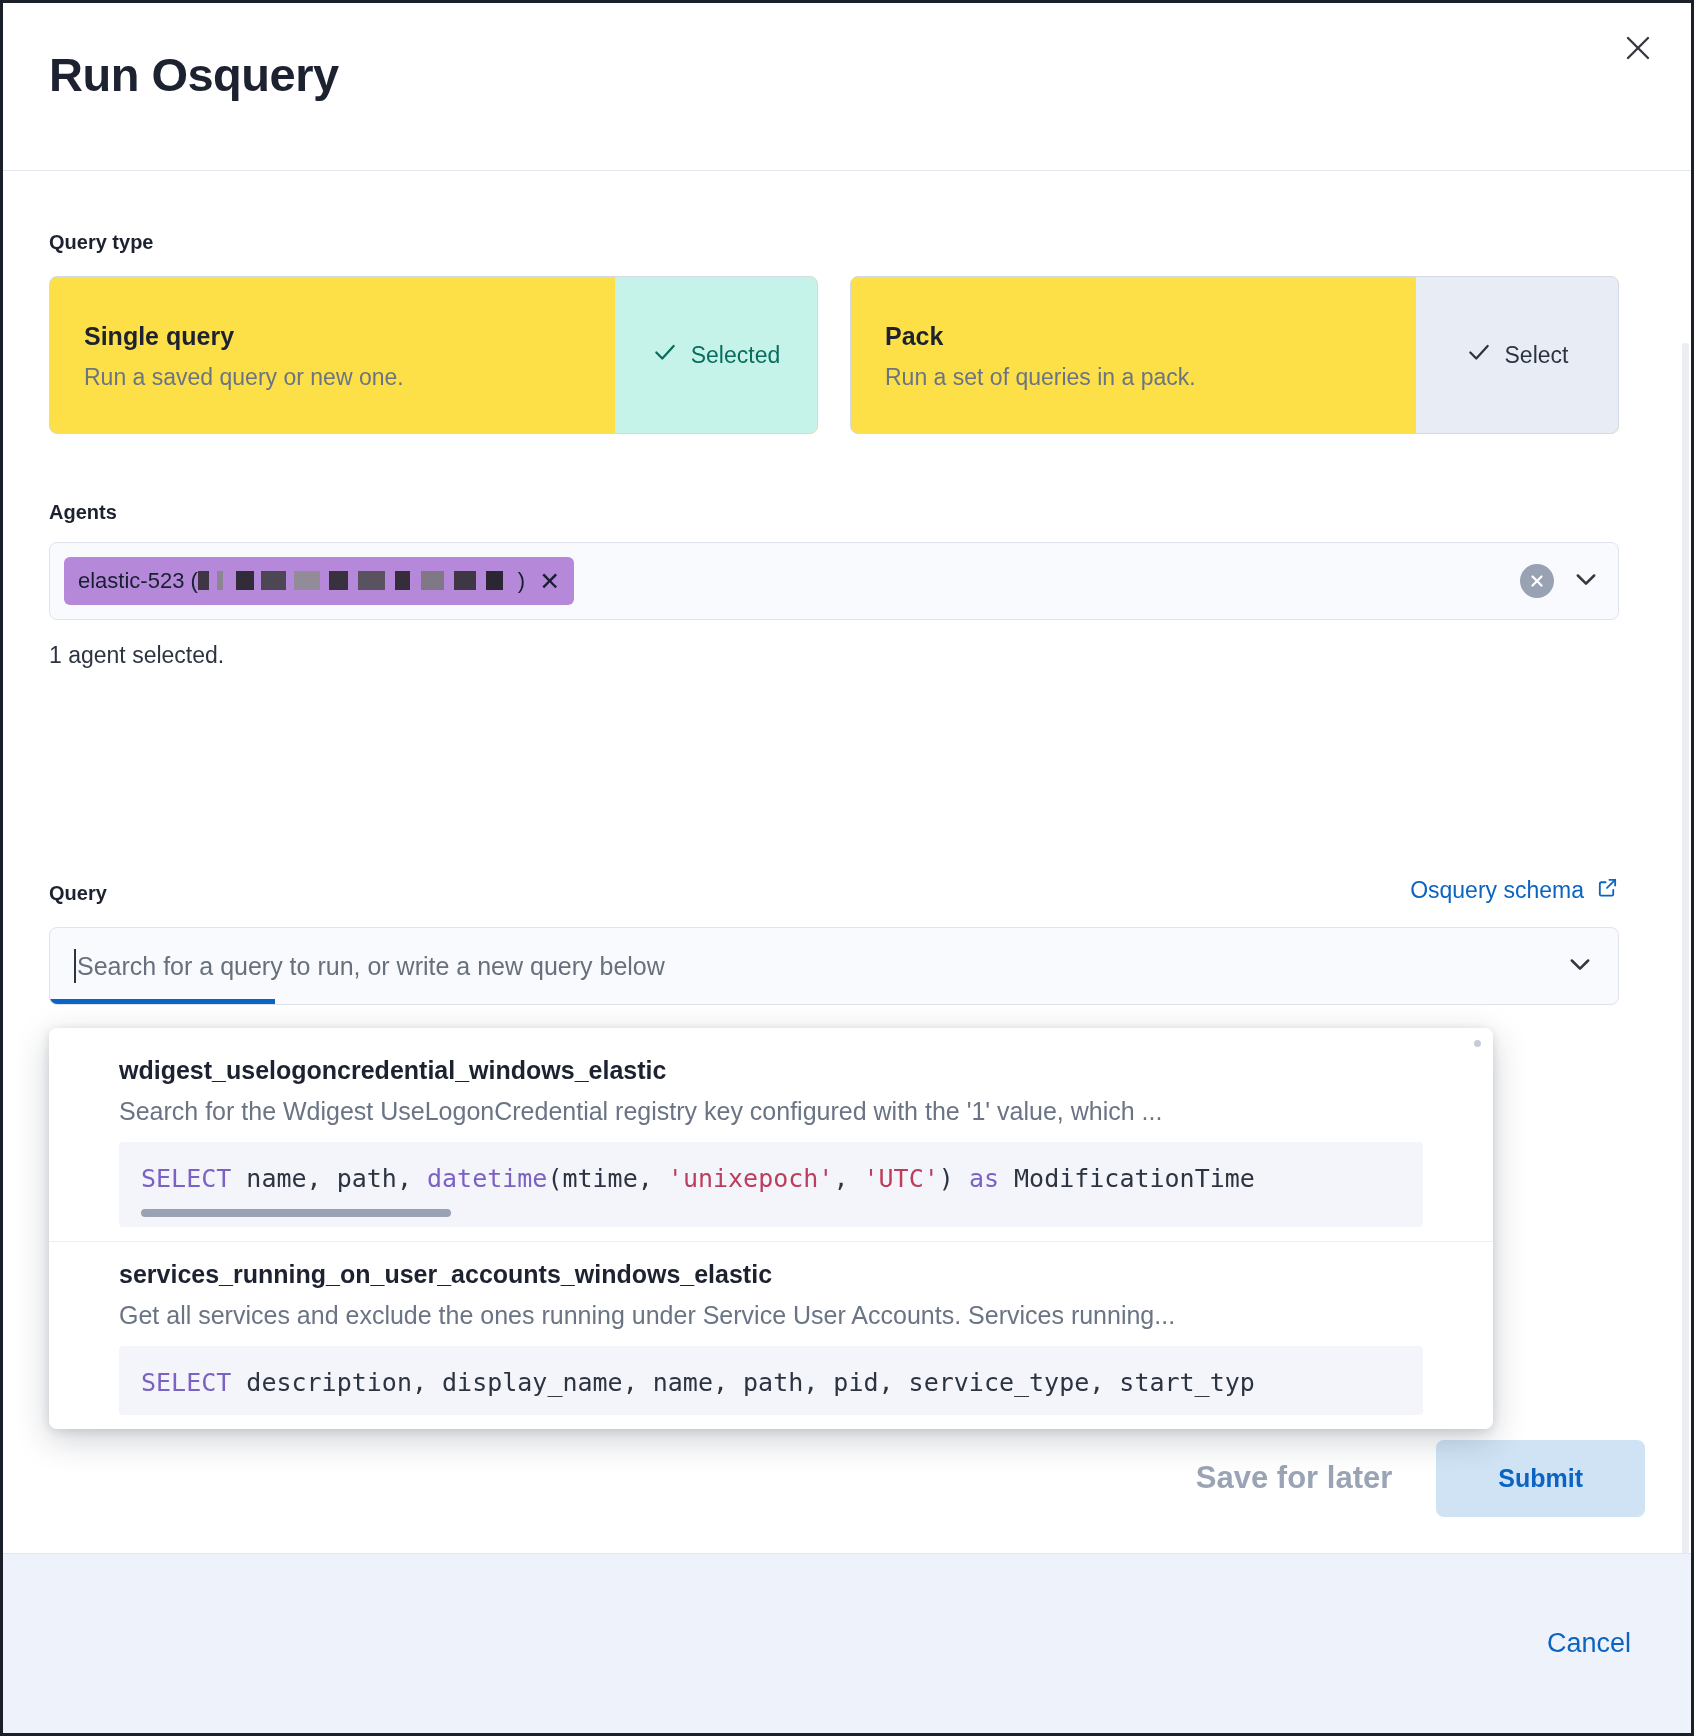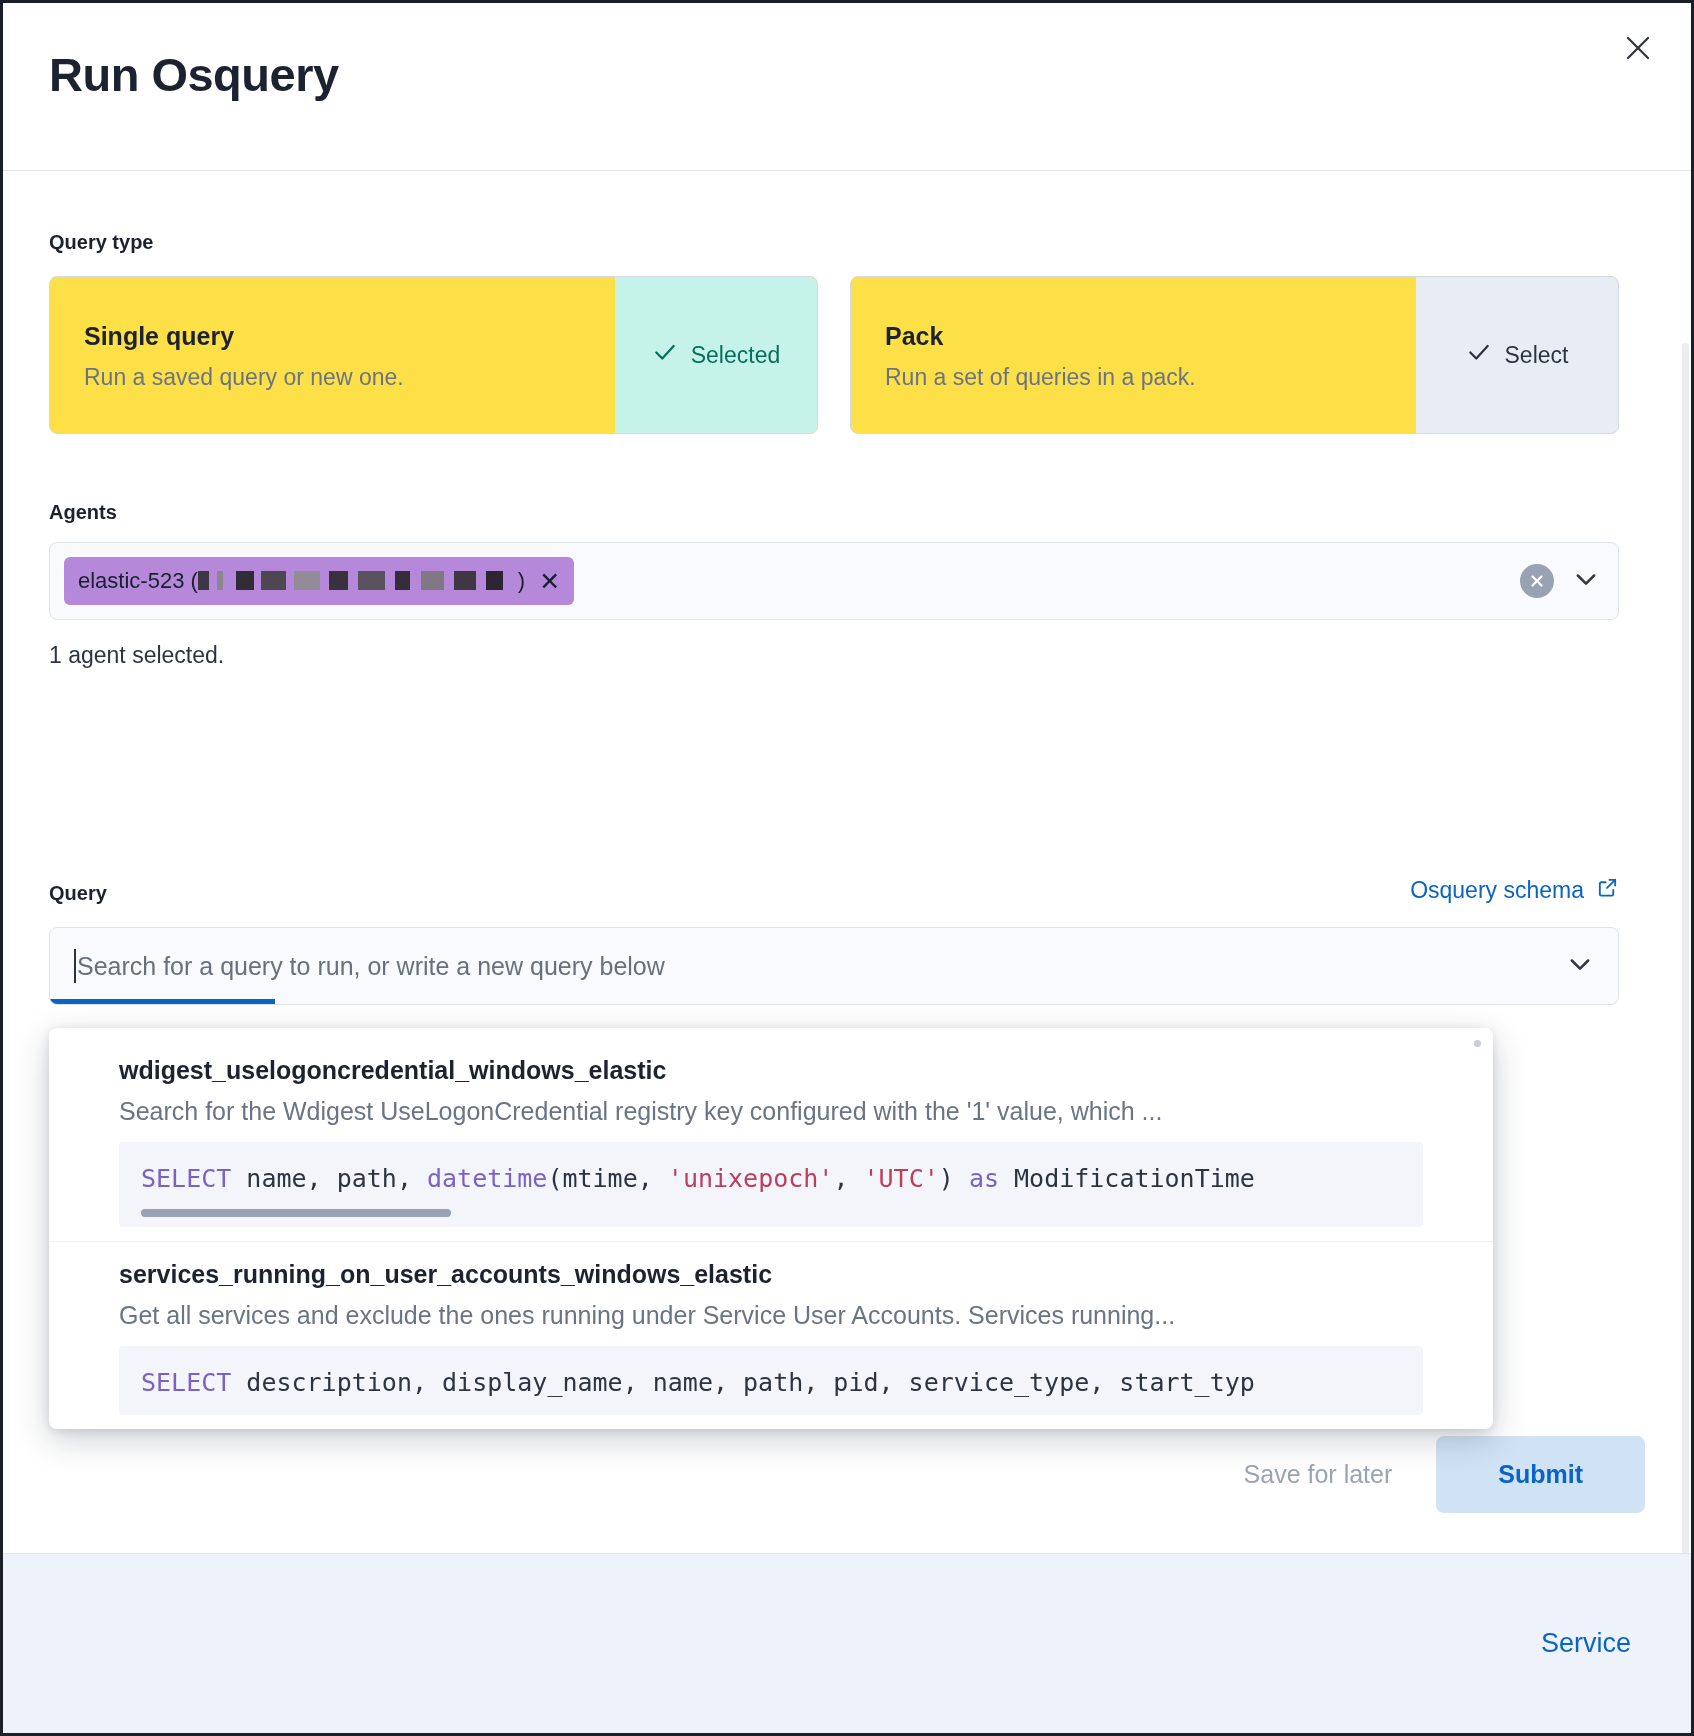--- a/index.html
+++ b/index.html
@@ -226,21 +226,21 @@
     right: 46px;
     top: 1265px;
     display: flex;
     align-items: center;
     gap: 0;
     z-index: 2;
   }
   .btn-save {
     background: none; border: none;
     font-family: inherit;
-    font-size: 25px; font-weight: 400;
+    font-size: 31px; font-weight: 700;
     color: #9aa4b4;
     padding: 24px 44px;
     cursor: not-allowed;
   }
   .btn-submit {
     background: #cfe3f5;
     border: none; border-radius: 8px;
     font-family: inherit;
     font-size: 25px; font-weight: 600;
     color: #0b64c2;
@@ -401,16 +401,16 @@
         <div class="dd-title">services_running_on_user_accounts_windows_elastic</div>
         <div class="dd-desc">Get all services and exclude the ones running under Service User Accounts. Services running...</div>
         <div class="dd-code"><span class="kw">SELECT</span><span> description, display_name, name, path, pid, service_type, start_typ</span></div>
       </div>
 
     </div>
 
   </div>
 
   <div class="modal-footer">
-    <button class="btn-cancel">Service</button>
+    <button class="btn-cancel">Cancel</button>
   </div>
 
 </div>
 
 </body></html>

